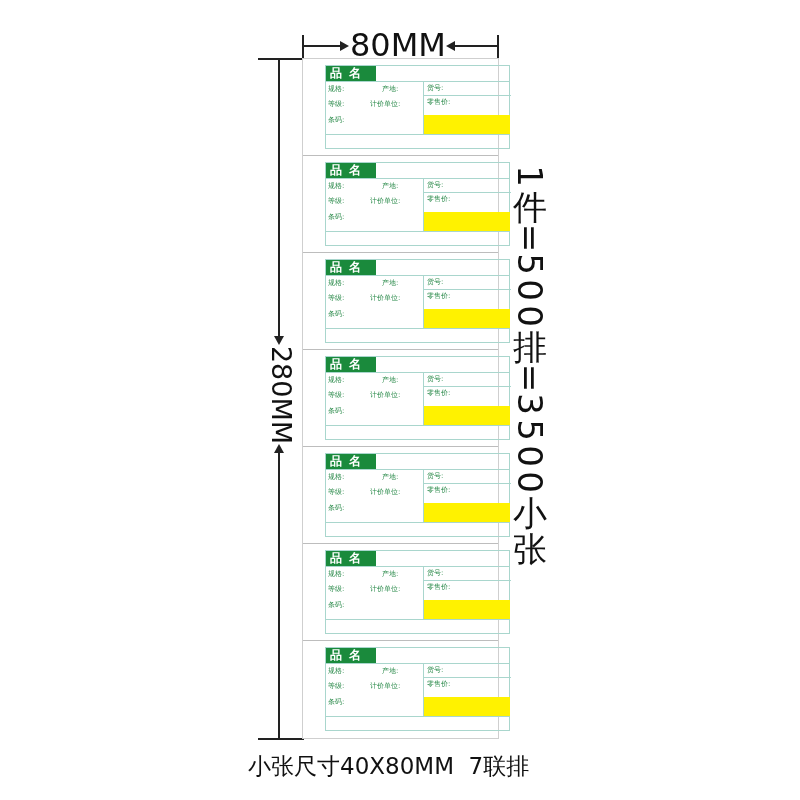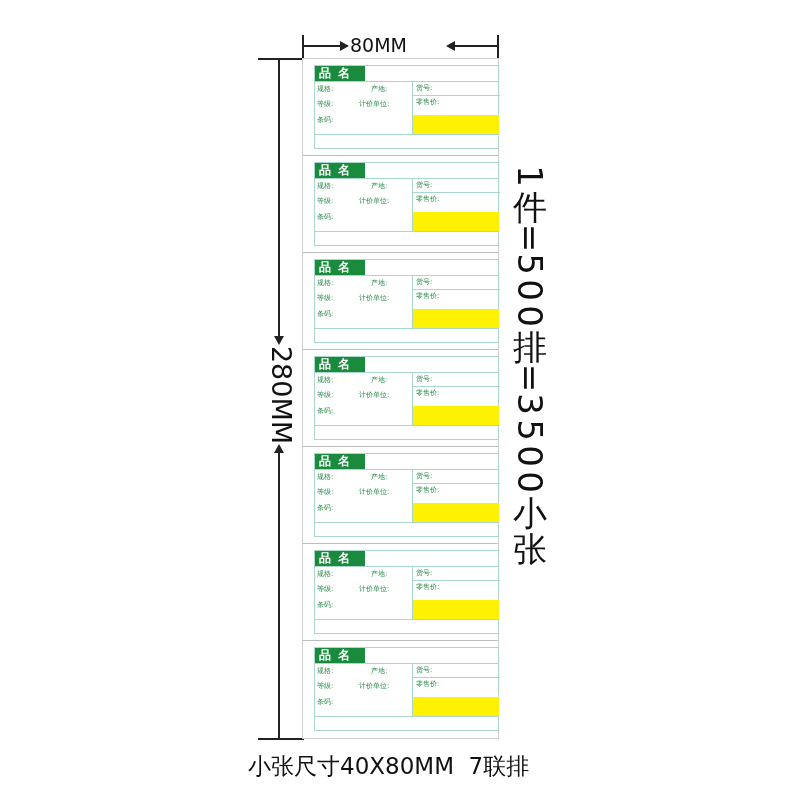--- a/index.html
+++ b/index.html
@@ -4,42 +4,42 @@
 <style>
   html, body { margin:0; padding:0; background:#ffffff; }
   body { width:800px; height:800px; position:relative; overflow:hidden; font-family:"DejaVu Sans", sans-serif; }
   .abs { position:absolute; }
   .line-h { position:absolute; height:2px; background:#222; }
   .line-v { position:absolute; width:2px; background:#222; }
   .dim-text { position:absolute; color:#111; font-family:"DejaVu Sans", sans-serif; }
   .strip { position:absolute; left:302px; top:58px; width:197px; height:681px; border:1px solid #cfcfcf; box-sizing:border-box; background:#fff; }
   .label { position:absolute; left:0; width:195px; height:97px; border-bottom:1px solid #bdbdbd; box-sizing:border-box; }
   .label:last-child { border-bottom:none; }
-  .inner { position:absolute; left:11px; top:6px; width:185px; height:84px; border:1px solid #a9d6cd; box-sizing:border-box; }
+  .inner { position:absolute; left:22px; top:6px; width:185px; height:84px; border:1px solid #a9d6cd; box-sizing:border-box; }
   .hdr { position:absolute; left:0; top:0; width:100%; height:16px; border-bottom:1px solid #a9d6cd; box-sizing:border-box; }
   .hdr-green { position:absolute; left:0; top:0; width:50px; height:15px; background:#1a8a3c; color:#fff; font-size:12px; font-weight:bold; line-height:15px; letter-spacing:7px; padding-left:4px; box-sizing:border-box; }
   .lft { position:absolute; left:0; top:16px; width:97px; height:52px; border-right:1px solid #a9d6cd; }
   .bottom-row { position:absolute; left:0; top:68px; width:100%; height:1px; background:#a9d6cd; }
   .fld { position:absolute; font-size:7px; color:#2a8a4a; white-space:nowrap; }
   .rt-line { position:absolute; left:97px; top:29px; width:88px; height:1px; background:#a9d6cd; }
   .yellow { position:absolute; left:98px; top:49px; width:86px; height:19px; background:#fff200; }
   .vtext { position:absolute; left:510px; top:163px; width:40px; font-size:34px; color:#111; line-height:1; text-align:center; }
   .vtext span { display:block; }
   .rot-num { display:block; transform:rotate(90deg); height:34px; line-height:34px; }
 </style>
 </head>
 <body>
 
 <div class="line-v" style="left:302px; top:35px; height:23px;"></div>
 <div class="line-v" style="left:497px; top:35px; height:23px;"></div>
 <div class="line-h" style="left:302px; top:45px; width:44px;"></div>
 <div class="line-h" style="left:452px; top:45px; width:46px;"></div>
 <div class="abs" style="left:340px; top:41px; width:0; height:0; border-top:5px solid transparent; border-bottom:5px solid transparent; border-left:9px solid #222;"></div>
 <div class="abs" style="left:446px; top:41px; width:0; height:0; border-top:5px solid transparent; border-bottom:5px solid transparent; border-right:9px solid #222;"></div>
-<div class="dim-text" style="left:350px; top:30px; font-size:19px; line-height:30px;">80MM</div>
+<div class="dim-text" style="left:350px; top:30px; font-size:32px; line-height:30px;">80MM</div>
 
 <div class="line-h" style="left:258px; top:58px; width:46px;"></div>
 <div class="line-h" style="left:258px; top:738px; width:46px;"></div>
 <div class="line-v" style="left:278px; top:58px; height:282px;"></div>
 <div class="line-v" style="left:278px; top:450px; height:289px;"></div>
 <div class="abs" style="left:274px; top:336px; width:0; height:0; border-left:5px solid transparent; border-right:5px solid transparent; border-top:9px solid #222;"></div>
 <div class="abs" style="left:274px; top:444px; width:0; height:0; border-left:5px solid transparent; border-right:5px solid transparent; border-bottom:9px solid #222;"></div>
 <div class="dim-text" style="left:226px; top:380px; font-size:27px; line-height:30px; width:110px; text-align:center; transform:rotate(90deg); transform-origin:center;">280MM</div>
 
 <div class="strip" id="strip">

